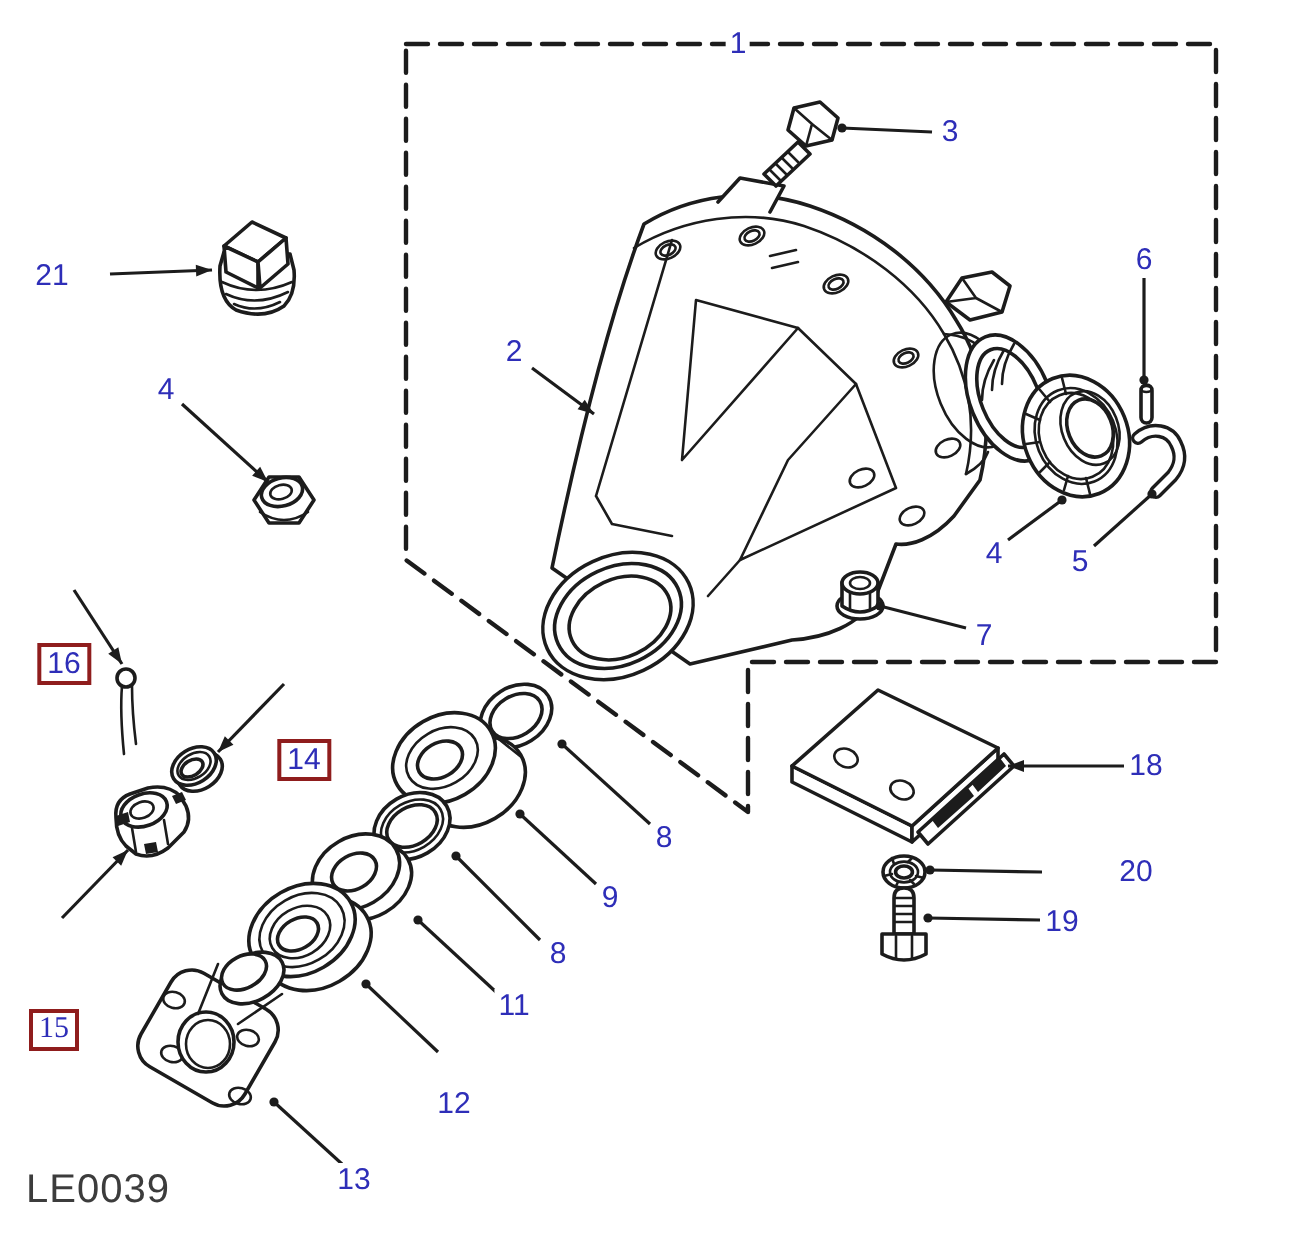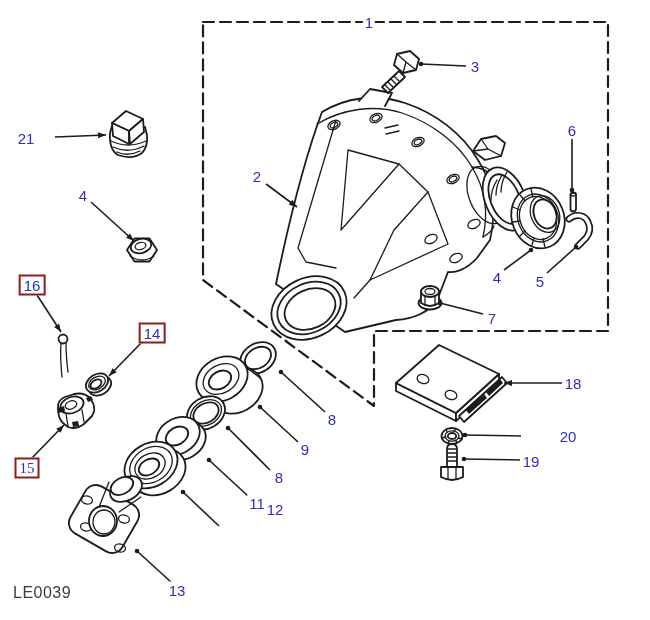--- a/index.html
+++ b/index.html
@@ -15,23 +15,23 @@
   #art .thin{stroke-width:1.3;}
   #art .dashedbox{stroke-width:2.2;stroke-dasharray:11 6;fill:none;}
   #art .dark{fill:var(--line);stroke:none;}
   .leader{stroke:var(--line);stroke-width:1.6;}
   .tip{fill:var(--line);stroke:none;}
   .part-label{
     position:absolute;transform:translate(-50%,-50%);
     font-size:15px;line-height:17px;color:var(--blue);
     background:#fff;padding:0 2px;white-space:nowrap;
   }
-  .part-label.boxed{border:2px solid var(--red);padding:0 3px;}
+  .part-label.boxed{border:2px solid var(--red);padding:0 3px;margin-top:47px;}
   .footer{
-    position:absolute;left:13px;top:584px;font-size:16px;color:var(--footer);
+    position:absolute;left:13px;top:584px;font-size:20px;color:var(--footer);
     letter-spacing:.5px;
   }
 </style>
 </head>
 <body>
 
 <div class="stage">
 
   <svg id="art" class="layer" width="650" height="620" viewBox="0 0 650 620">
 
@@ -258,21 +258,21 @@
       <div class="part-label" style="left: 257px; top: 176px;">2</div>
       <div class="part-label" style="left: 475px; top: 66px;">3</div>
       <div class="part-label" style="left: 497px; top: 277px;">4</div>
       <div class="part-label" style="left: 540px; top: 281px;">5</div>
       <div class="part-label" style="left: 572px; top: 130px;">6</div>
       <div class="part-label" style="left: 492px; top: 318px;">7</div>
       <div class="part-label" style="left: 332px; top: 419px;">8</div>
       <div class="part-label" style="left: 305px; top: 449px;">9</div>
       <div class="part-label" style="left: 279px; top: 477px;">8</div>
       <div class="part-label" style="left: 257px; top: 503px;">11</div>
-      <div class="part-label" style="left: 227px; top: 509px; margin-left: 48px;">12</div>
+      <div class="part-label" style="left: 227px; top: 552px;">12</div>
       <div class="part-label" style="left: 177px; top: 590px;">13</div>
       <div class="part-label boxed" style="left: 152px; top: 333px;">14</div>
       <div class="part-label boxed" style="left: 27px; top: 468px; font-family: Liberation Serif, serif;">15</div>
       <div class="part-label boxed" style="left: 32px; top: 285px;">16</div>
       <div class="part-label" style="left: 83px; top: 195px;">4</div>
       <div class="part-label" style="left: 573px; top: 383px; text-align: right;">18</div>
       <div class="part-label" style="left: 531px; top: 461px;">19</div>
       <div class="part-label" style="left: 532px; top: 436px; margin-left: 36px;">20</div>
       <div class="part-label" style="left: 26px; top: 138px;">21</div>
     </div>

